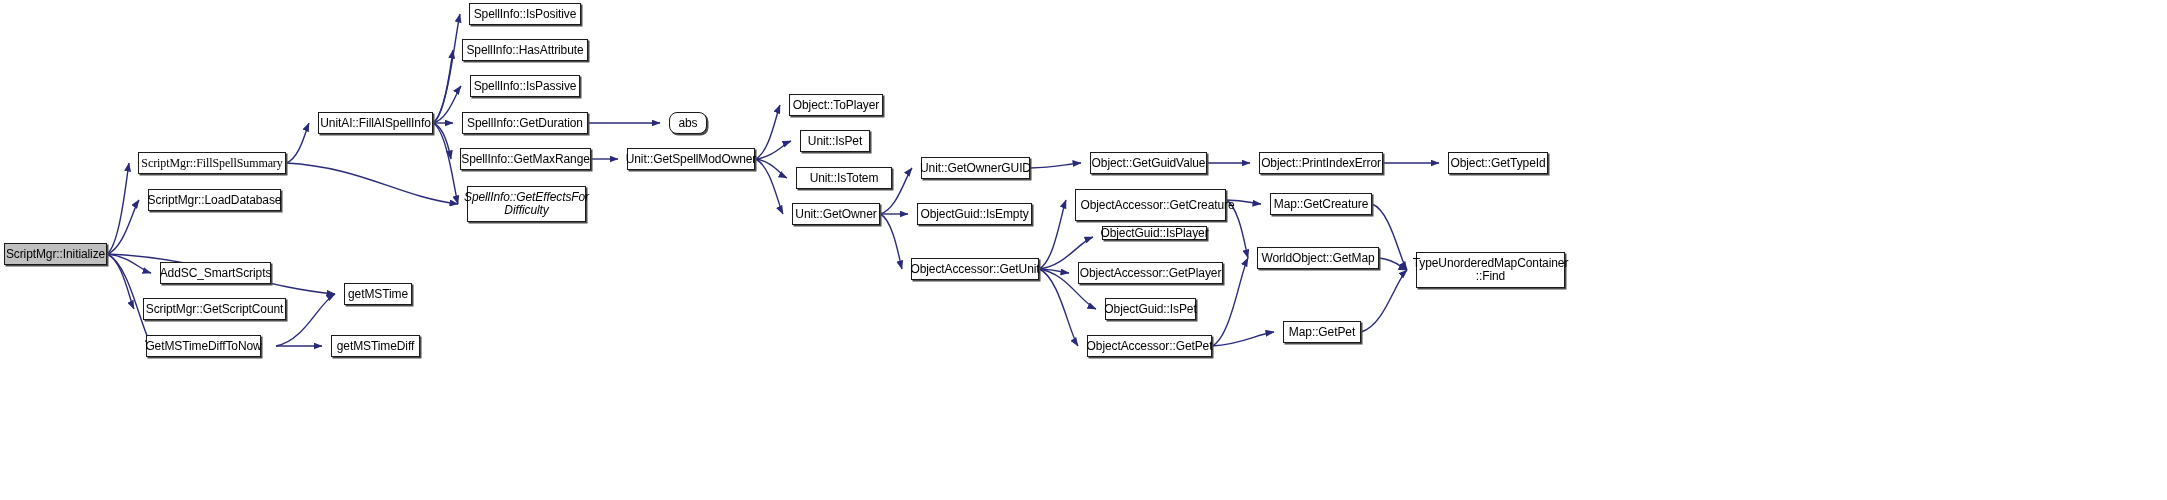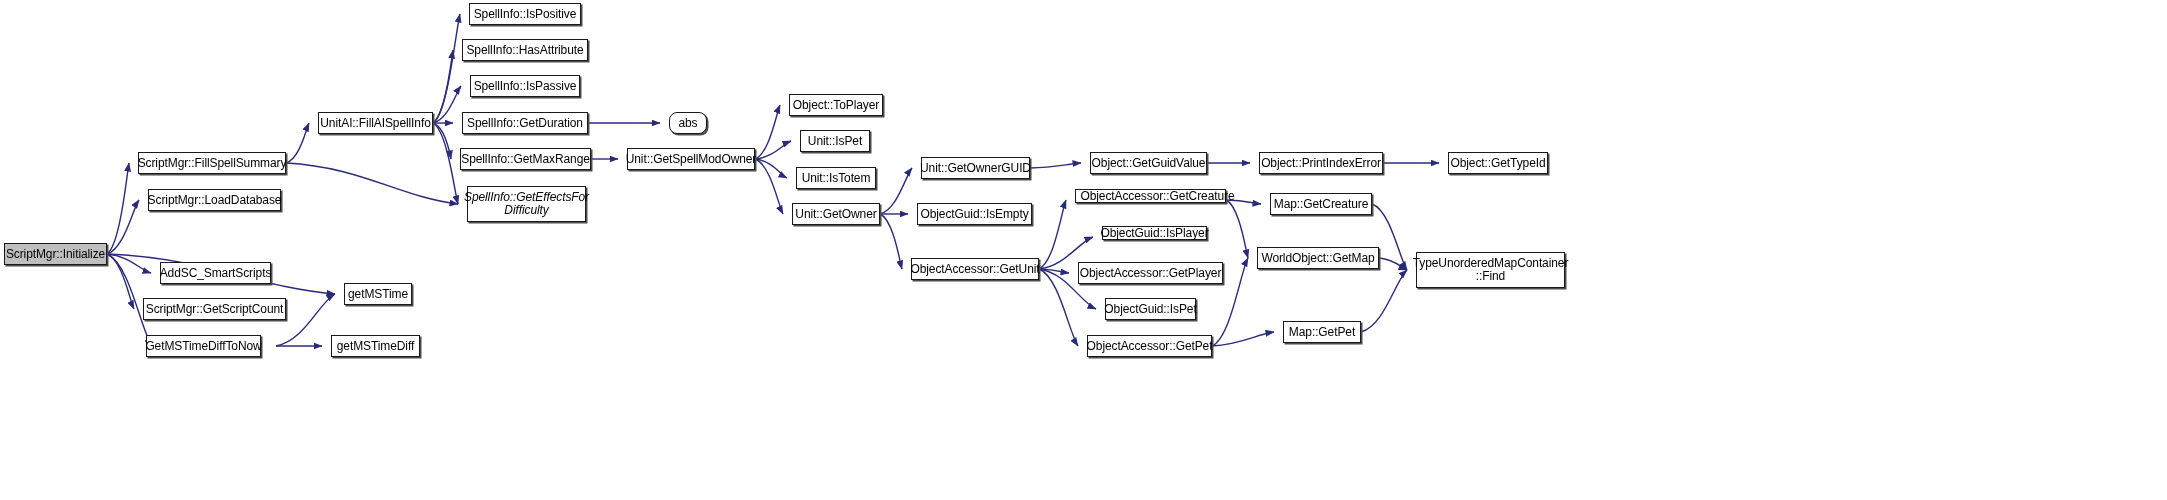--- a/index.html
+++ b/index.html
@@ -98,46 +98,46 @@
         <path d="M 1212 346 C 1241.82 344.6, 1256.02 334.52, 1274 332" fill="none" stroke="#2a2a7a" stroke-width="1.4" marker-end="url(#arrowhead)"></path>
         <path d="M 1207 163 L 1250 163" fill="none" stroke="#2a2a7a" stroke-width="1.4" marker-end="url(#arrowhead)"></path>
         <path d="M 1383 163 L 1439 163" fill="none" stroke="#2a2a7a" stroke-width="1.4" marker-end="url(#arrowhead)"></path>
         <path d="M 1372 204 C 1390.48 210.6, 1399.28 258.12, 1407 270" fill="none" stroke="#2a2a7a" stroke-width="1.4" marker-end="url(#arrowhead)"></path>
         <path d="M 1361 332 C 1384.1 325.8, 1395.1 281.16, 1407 270" fill="none" stroke="#2a2a7a" stroke-width="1.4" marker-end="url(#arrowhead)"></path>
         <path d="M 1379 258 C 1394.54 259.2, 1401.94 267.84, 1407 270" fill="none" stroke="#2a2a7a" stroke-width="1.4" marker-end="url(#arrowhead)"></path>
       </g>
   </svg>
   <div id="nodes-group">
       <div class="gnode root" style="left: 4px; top: 243px; width: 103px; height: 22px;"><span class="gnode-label">ScriptMgr::Initialize</span></div>
-      <div class="gnode" style="left: 138px; top: 152px; width: 148px; height: 22px;"><span class="gnode-label">ScriptMgr::FillSpellSummary</span></div>
+      <div class="gnode" style="left: 138px; top: 152px; width: 148px; height: 22px; font-family: Liberation Serif, serif;"><span class="gnode-label">ScriptMgr::FillSpellSummary</span></div>
       <div class="gnode" style="left: 148px; top: 189px; width: 133px; height: 22px;"><span class="gnode-label">ScriptMgr::LoadDatabase</span></div>
       <div class="gnode" style="left: 160px; top: 262px; width: 111px; height: 22px;"><span class="gnode-label">AddSC_SmartScripts</span></div>
       <div class="gnode" style="left: 143px; top: 298px; width: 143px; height: 22px;"><span class="gnode-label">ScriptMgr::GetScriptCount</span></div>
       <div class="gnode" style="left: 146px; top: 335px; width: 115px; height: 22px;"><span class="gnode-label">GetMSTimeDiffToNow</span></div>
       <div class="gnode" style="left: 344px; top: 283px; width: 68px; height: 22px;"><span class="gnode-label">getMSTime</span></div>
       <div class="gnode" style="left: 331px; top: 335px; width: 89px; height: 22px;"><span class="gnode-label">getMSTimeDiff</span></div>
       <div class="gnode" style="left: 318px; top: 112px; width: 115px; height: 22px;"><span class="gnode-label">UnitAI::FillAISpellInfo</span></div>
       <div class="gnode" style="left: 469px; top: 3px; width: 112px; height: 22px;"><span class="gnode-label">SpellInfo::IsPositive</span></div>
       <div class="gnode" style="left: 462px; top: 39px; width: 126px; height: 22px;"><span class="gnode-label">SpellInfo::HasAttribute</span></div>
       <div class="gnode" style="left: 470px; top: 75px; width: 110px; height: 22px;"><span class="gnode-label">SpellInfo::IsPassive</span></div>
       <div class="gnode" style="left: 462px; top: 112px; width: 126px; height: 22px;"><span class="gnode-label">SpellInfo::GetDuration</span></div>
       <div class="gnode" style="left: 460px; top: 148px; width: 131px; height: 22px;"><span class="gnode-label">SpellInfo::GetMaxRange</span></div>
       <div class="gnode" style="left: 467px; top: 186px; width: 119px; height: 36px; font-style: italic;"><span class="gnode-label">SpellInfo::GetEffectsFor
 Difficulty</span></div>
       <div class="gnode" style="left: 669px; top: 112px; width: 38px; height: 22px; border-radius: 8px;"><span class="gnode-label">abs</span></div>
       <div class="gnode" style="left: 627px; top: 148px; width: 128px; height: 22px;"><span class="gnode-label">Unit::GetSpellModOwner</span></div>
       <div class="gnode" style="left: 789px; top: 94px; width: 94px; height: 22px;"><span class="gnode-label">Object::ToPlayer</span></div>
       <div class="gnode" style="left: 800px; top: 130px; width: 70px; height: 22px;"><span class="gnode-label">Unit::IsPet</span></div>
-      <div class="gnode" style="left: 796px; top: 167px; width: 80px; height: 22px;"><span class="gnode-label">Unit::IsTotem</span></div>
+      <div class="gnode" style="left: 796px; top: 167px; width: 96px; height: 22px;"><span class="gnode-label">Unit::IsTotem</span></div>
       <div class="gnode" style="left: 792px; top: 203px; width: 88px; height: 22px;"><span class="gnode-label">Unit::GetOwner</span></div>
       <div class="gnode" style="left: 921px; top: 157px; width: 109px; height: 22px;"><span class="gnode-label">Unit::GetOwnerGUID</span></div>
       <div class="gnode" style="left: 917px; top: 203px; width: 115px; height: 22px;"><span class="gnode-label">ObjectGuid::IsEmpty</span></div>
       <div class="gnode" style="left: 911px; top: 258px; width: 128px; height: 22px;"><span class="gnode-label">ObjectAccessor::GetUnit</span></div>
       <div class="gnode" style="left: 1087px; top: 335px; width: 125px; height: 22px;"><span class="gnode-label">ObjectAccessor::GetPet</span></div>
-      <div class="gnode" style="left: 1075px; top: 189px; width: 151px; height: 14px; padding-left: 14px;"><span class="gnode-label">ObjectAccessor::GetCreature</span></div>
+      <div class="gnode" style="left: 1075px; top: 189px; width: 151px; height: 32px; padding-left: 14px;"><span class="gnode-label">ObjectAccessor::GetCreature</span></div>
       <div class="gnode" style="left: 1102px; top: 226px; width: 105px; height: 14px;"><span class="gnode-label">ObjectGuid::IsPlayer</span></div>
       <div class="gnode" style="left: 1078px; top: 262px; width: 145px; height: 22px;"><span class="gnode-label">ObjectAccessor::GetPlayer</span></div>
       <div class="gnode" style="left: 1105px; top: 298px; width: 91px; height: 22px;"><span class="gnode-label">ObjectGuid::IsPet</span></div>
       <div class="gnode" style="left: 1090px; top: 152px; width: 117px; height: 22px;"><span class="gnode-label">Object::GetGuidValue</span></div>
       <div class="gnode" style="left: 1270px; top: 193px; width: 102px; height: 22px;"><span class="gnode-label">Map::GetCreature</span></div>
       <div class="gnode" style="left: 1257px; top: 247px; width: 122px; height: 22px;"><span class="gnode-label">WorldObject::GetMap</span></div>
       <div class="gnode" style="left: 1283px; top: 321px; width: 78px; height: 22px;"><span class="gnode-label">Map::GetPet</span></div>
       <div class="gnode" style="left: 1259px; top: 152px; width: 124px; height: 22px;"><span class="gnode-label">Object::PrintIndexError</span></div>
       <div class="gnode" style="left: 1448px; top: 152px; width: 100px; height: 22px;"><span class="gnode-label">Object::GetTypeId</span></div>
       <div class="gnode" style="left: 1416px; top: 252px; width: 149px; height: 36px;"><span class="gnode-label">TypeUnorderedMapContainer

